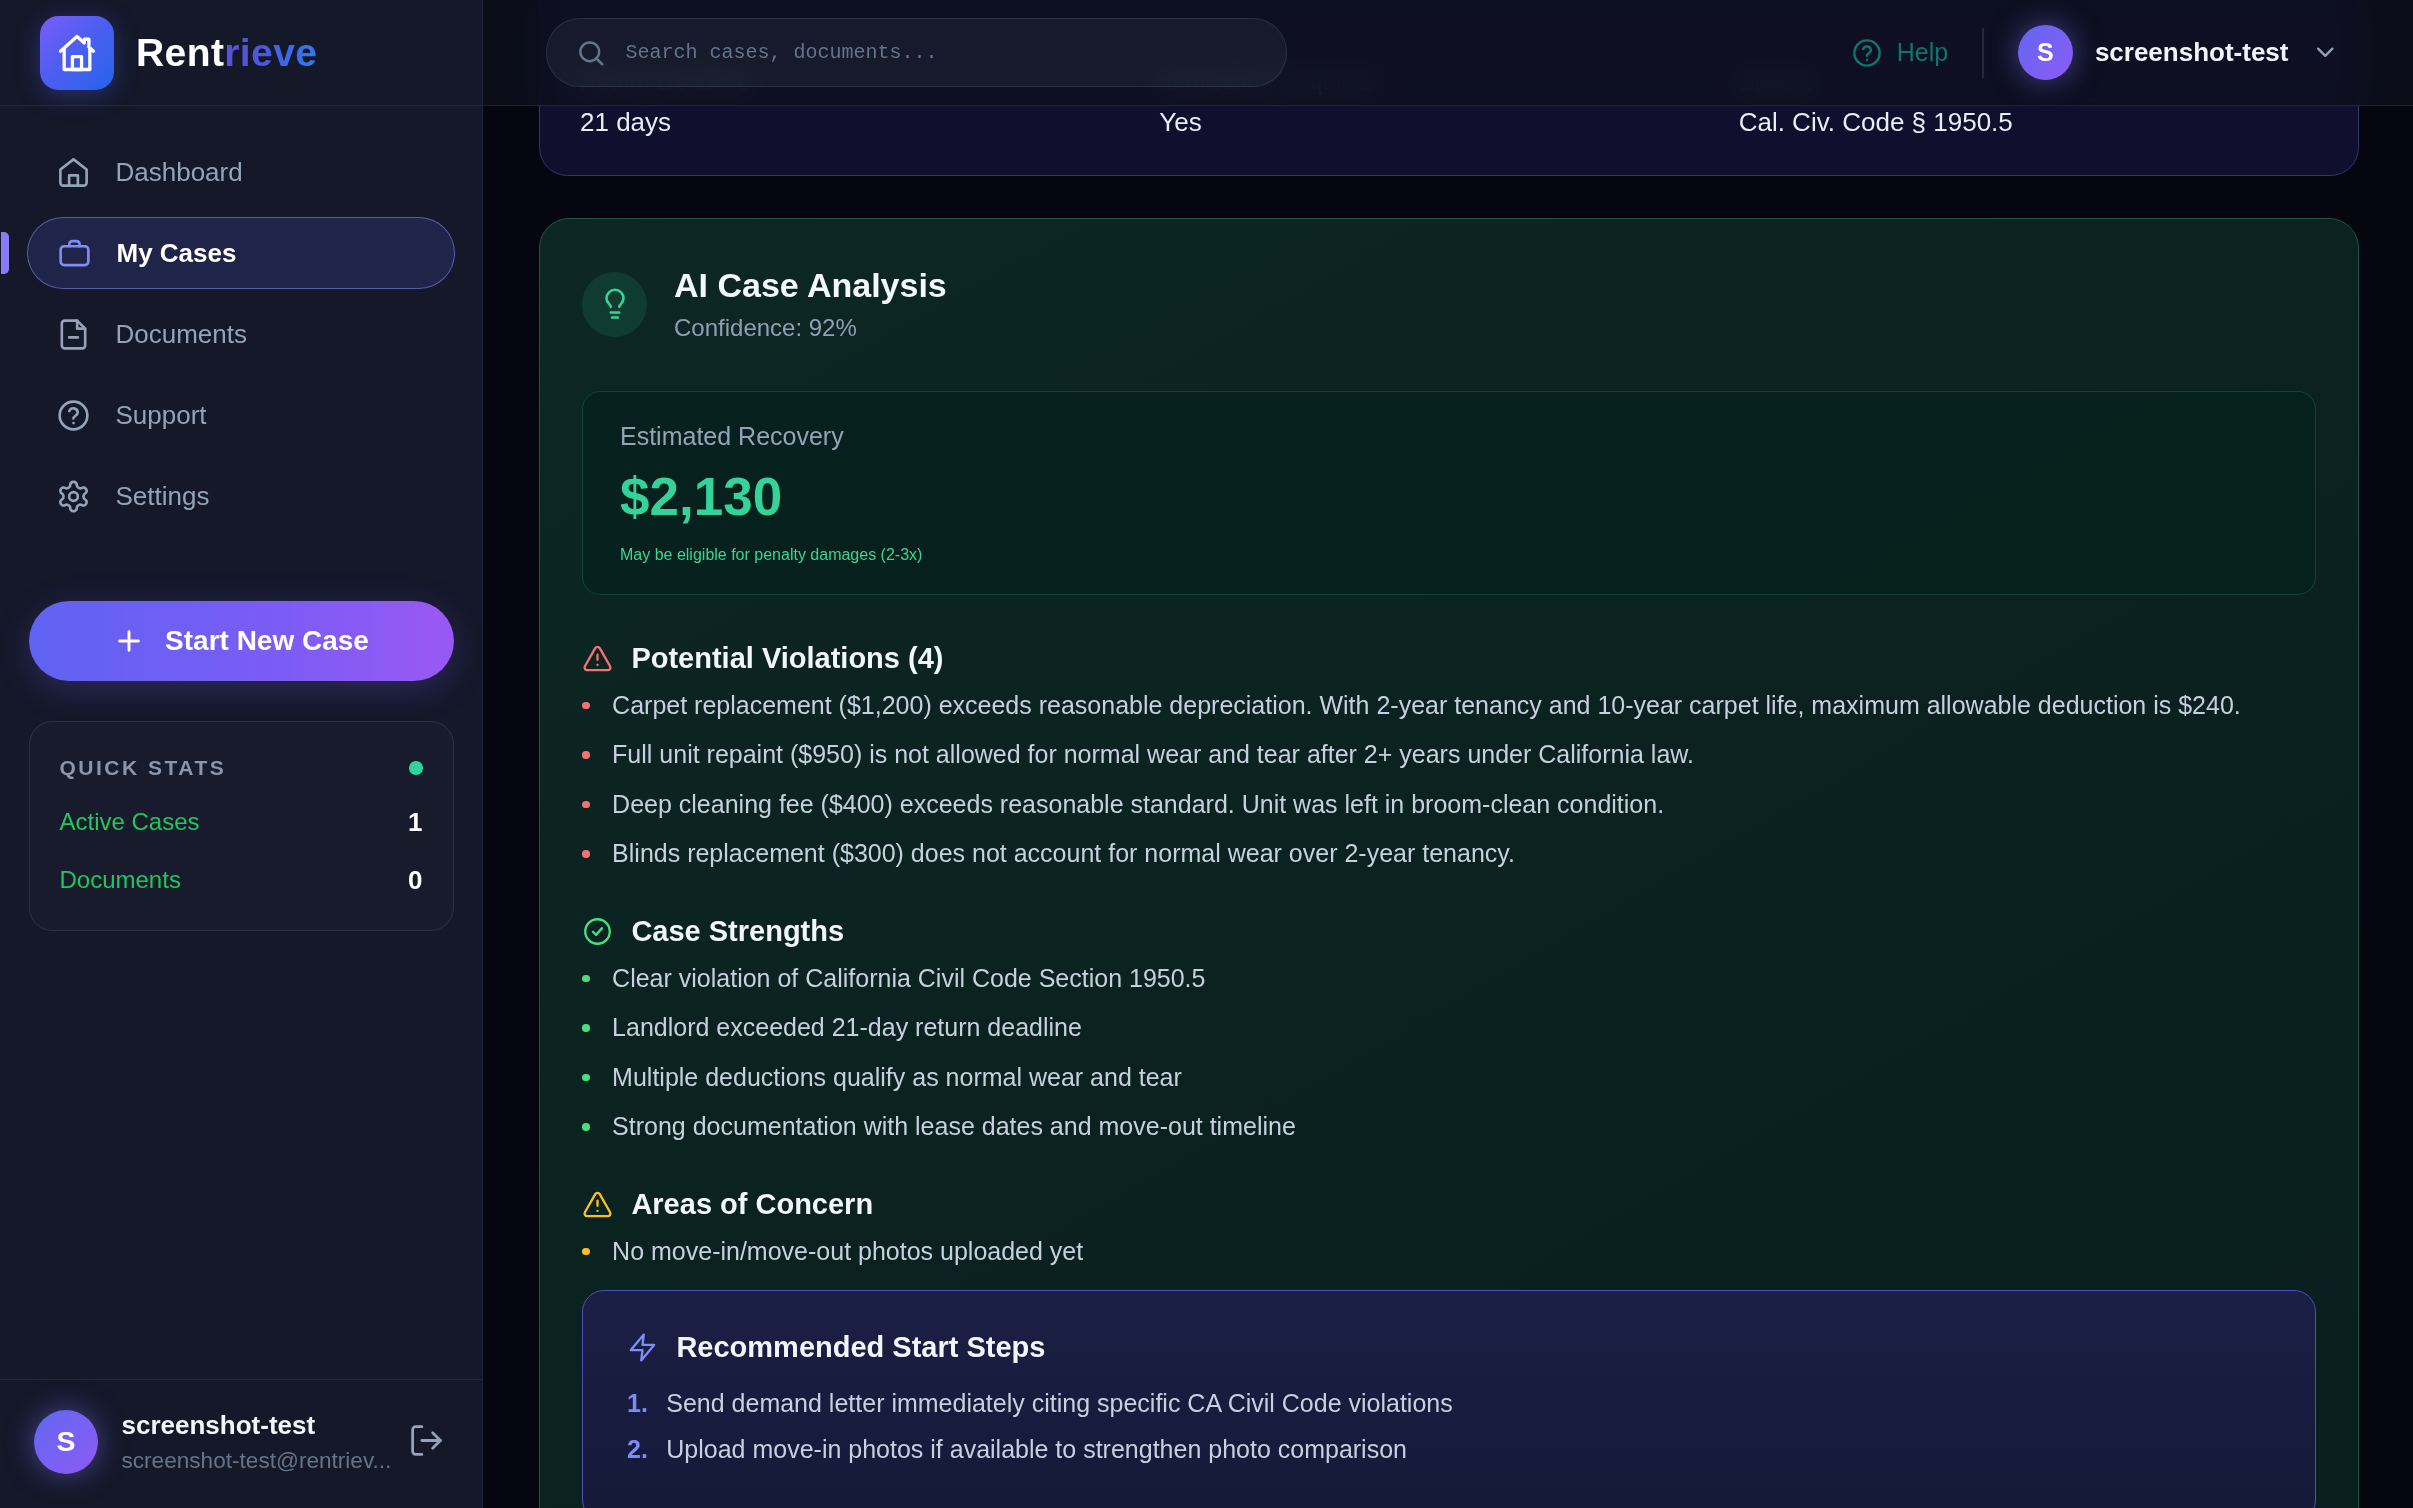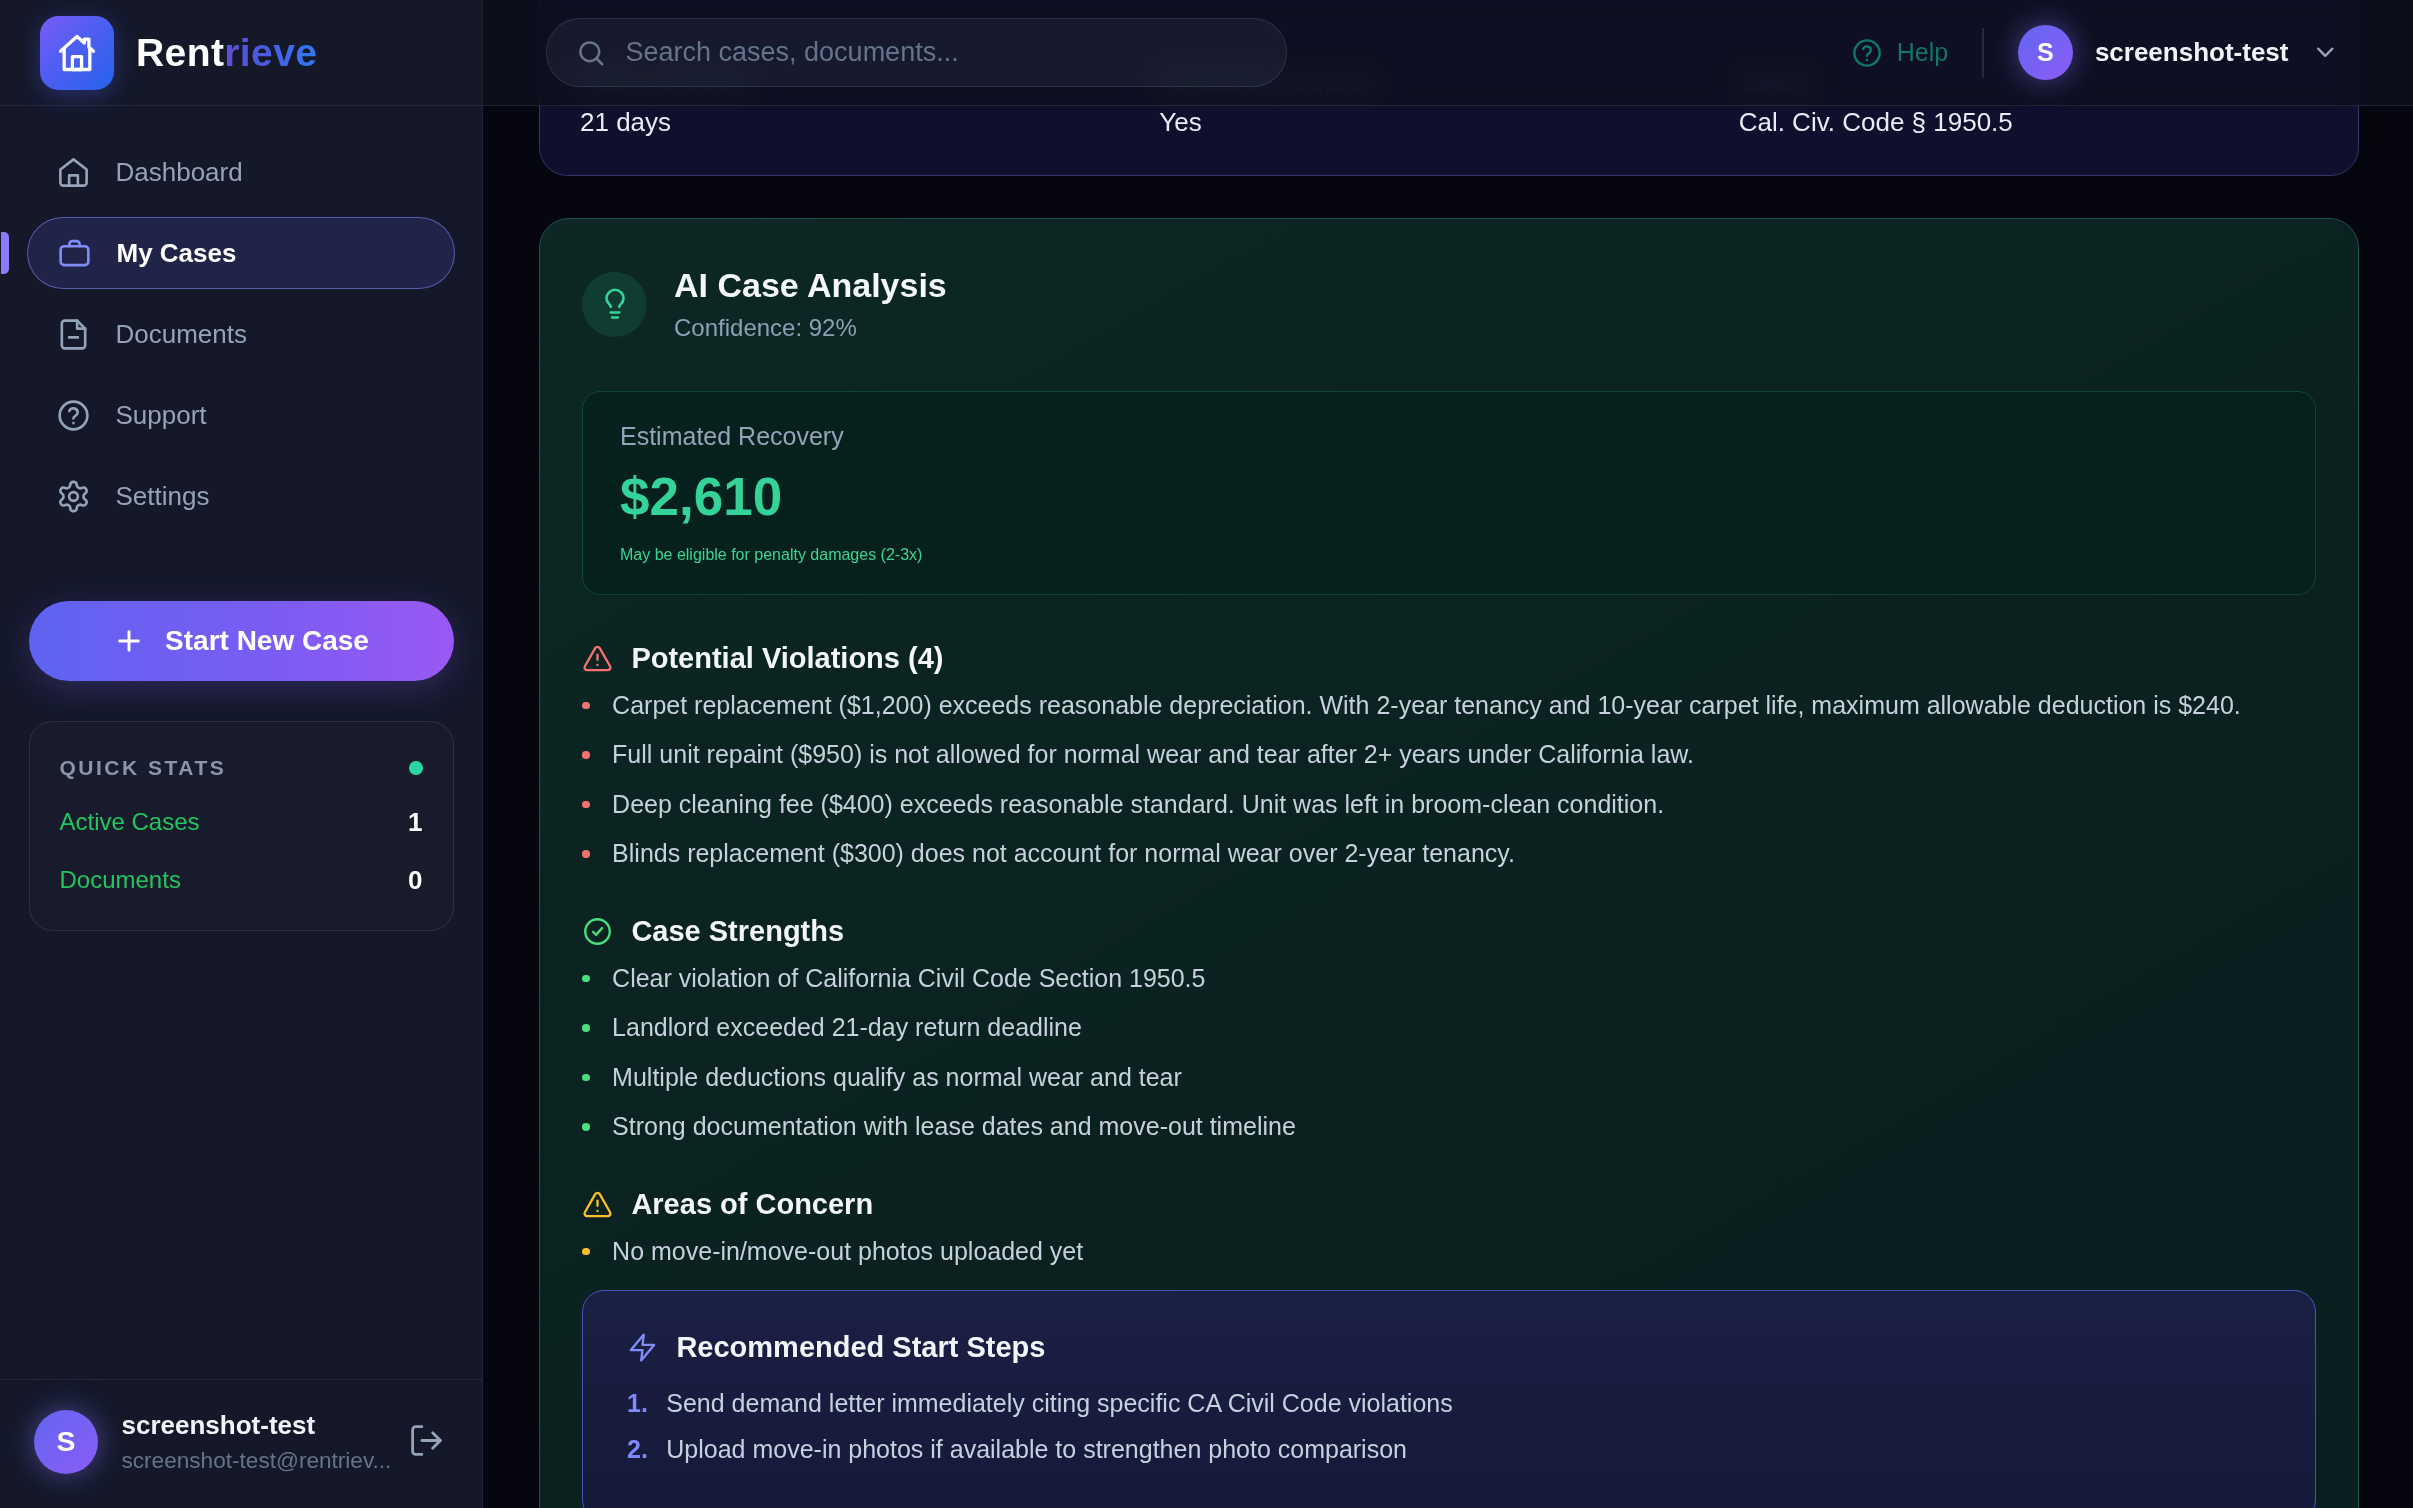--- a/index.html
+++ b/index.html
@@ -104,21 +104,21 @@
     display:flex; align-items:center; padding:0 74px 0 63px;
   }
   .search-pill {
     width:741px; height:69px; border-radius:34px;
     background:rgba(148,163,184,.07); border:1.3px solid rgba(148,163,184,.16);
     display:flex; align-items:center; gap:20px; padding:0 28.5px;
   }
   .search-pill svg { width:30px; height:30px; color:#64748b; flex:none; }
   .search-pill input {
     flex:1; background:transparent; border:none; outline:none;
-    font-family:Liberation Sans, sans-serif; font-size:27px; color:#fde047;
+    font-family:Liberation Mono, monospace; font-size:20px; color:#fde047;
   }
   .search-pill input::placeholder { color:#64748b; }
   .topbar-right { margin-left:auto; display:flex; align-items:center; gap:34px; }
   .help-btn { display:flex; align-items:center; gap:13.4px; color:#0f766e; font-size:25px; cursor:pointer; }
   .help-btn svg { width:32px; height:32px; }
   .topbar-divider { width:1.7px; height:50px; background:rgba(148,163,184,.18); }
   .user-chip { display:flex; align-items:center; gap:22px; cursor:pointer; }
   .user-chip-name { font-size:26px; font-weight:600; color:#f1f5f9; }
   .user-chip svg { width:28.5px; height:28.5px; color:#94a3b8; }
 
@@ -307,21 +307,21 @@
           </svg>
         </div>
         <div>
           <div class="ai-title">AI Case Analysis</div>
           <div class="ai-sub">Confidence: 92%</div>
         </div>
       </div>
 
       <div class="recovery-panel">
         <div class="recovery-label">Estimated Recovery</div>
-        <div class="recovery-amount">$2,610</div>
+        <div class="recovery-amount">$2,130</div>
         <div class="recovery-note">May be eligible for penalty damages (2-3x)</div>
       </div>
 
       <div class="section">
         <div class="section-head">
           <svg class="icon-red" viewBox="0 0 24 24" fill="none" stroke="currentColor" stroke-width="1.8" stroke-linecap="round" stroke-linejoin="round">
             <path d="m21.73 18-8-14a2 2 0 0 0-3.48 0l-8 14A2 2 0 0 0 4 21h16a2 2 0 0 0 1.73-3Z"></path>
               <path d="M12 9v4"></path>
               <path d="M12 17h.01"></path>
           </svg>

